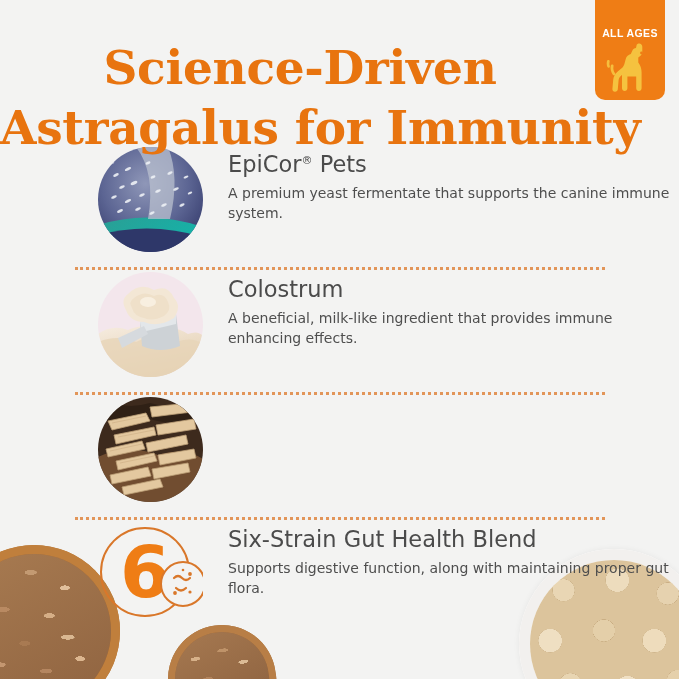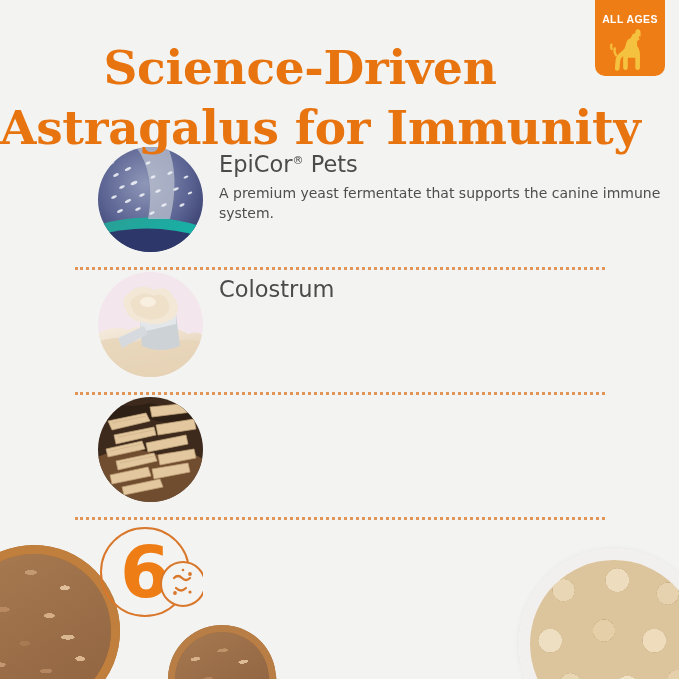--- a/index.html
+++ b/index.html
@@ -13,26 +13,26 @@
   #infographic {
     position:relative;
     width:679px; height:679px;
     background:#f3f3f2;
     overflow:hidden;
   }
 
   
   .badge {
     position:absolute; top:0; right:14px;
-    width:70px; height:76px;
+    width:70px; height:100px;
     background:#ef7d15;
     border-radius:0 0 10px 10px;
     display:flex; flex-direction:column;
     align-items:center;
-    padding-top:13px;
+    padding-top:27px;
     z-index:5;
   }
   .badge-text {
     color:#ffffff;
     font-family:"Liberation Sans", sans-serif;
     font-weight:bold;
     font-size:10.5px;
     letter-spacing:0.4px;
     white-space:nowrap;
   }
@@ -69,21 +69,21 @@
     flex:0 0 105px;
     margin-top:2px;
   }
   .thumb {
     width:105px; height:105px;
     border-radius:50%;
     overflow:hidden;
     position:relative;
   }
   .row-text {
-    margin-left:16px;
+    margin-left:25px;
     padding-top:7px;
   }
   .row-title {
     font-family:"DejaVu Sans", sans-serif;
     font-size:22.5px;
     color:#4b4b4b;
     line-height:1.1;
     margin-bottom:7px;
     white-space:nowrap;
   }
@@ -276,20 +276,21 @@
             <path d="M42 50 L78 42 L78 52 L44 60 Z" fill="#e3e7ea"></path>
             <path d="M20 66 L46 54 L50 62 L24 76 Z" fill="#d6dade"></path>
             <path d="M30 22 Q42 10 56 18 Q70 12 76 26 Q84 34 76 46 Q60 56 46 50 Q32 50 28 38 Q22 28 30 22 Z" fill="#f3e7d5"></path>
             <path d="M36 26 Q46 18 56 24 Q66 20 70 30 Q74 38 66 44 Q54 50 46 46 Q36 44 34 36 Q30 30 36 26 Z" fill="#efe0c9"></path>
             <ellipse cx="50" cy="30" rx="8" ry="5" fill="#faf2e6" opacity="0.8"></ellipse>
           </svg>
         </div>
       </div>
       <div class="row-text">
         <div class="row-title">Colostrum</div>
+        <div class="row-desc">A beneficial, milk-like ingredient that provides immune enhancing effects.</div>
       </div>
       <div class="divider"></div>
     </div>
 
     <div class="row">
       <div class="thumb-wrap">
         <div class="thumb">
           <svg width="105" height="105" viewBox="0 0 105 105">
             <rect width="105" height="105" fill="#3d2a1d"></rect>
             <path d="M0 60 Q30 46 60 58 Q86 50 105 62 L105 105 L0 105 Z" fill="#7a5334" opacity="0.85"></path>
@@ -332,20 +333,24 @@
             </g>
             <g fill="#d9772a">
               <circle cx="92" cy="52" r="1.9"></circle>
               <circle cx="77" cy="71" r="1.9"></circle>
               <circle cx="92" cy="70" r="1.6"></circle>
               <circle cx="85" cy="48" r="1.3"></circle>
             </g>
           </svg>
         </div>
       </div>
+      <div class="row-text">
+        <div class="row-title">Six-Strain Gut Health Blend</div>
+        <div class="row-desc">Supports digestive function, along with maintaining proper gut flora.</div>
+      </div>
     </div>
 
   </div>
 
   <div class="bowl-left">
     <div class="bowl-left-inner"></div>
   </div>
   <div class="spoon">
     <div class="spoon-inner"></div>
   </div>

